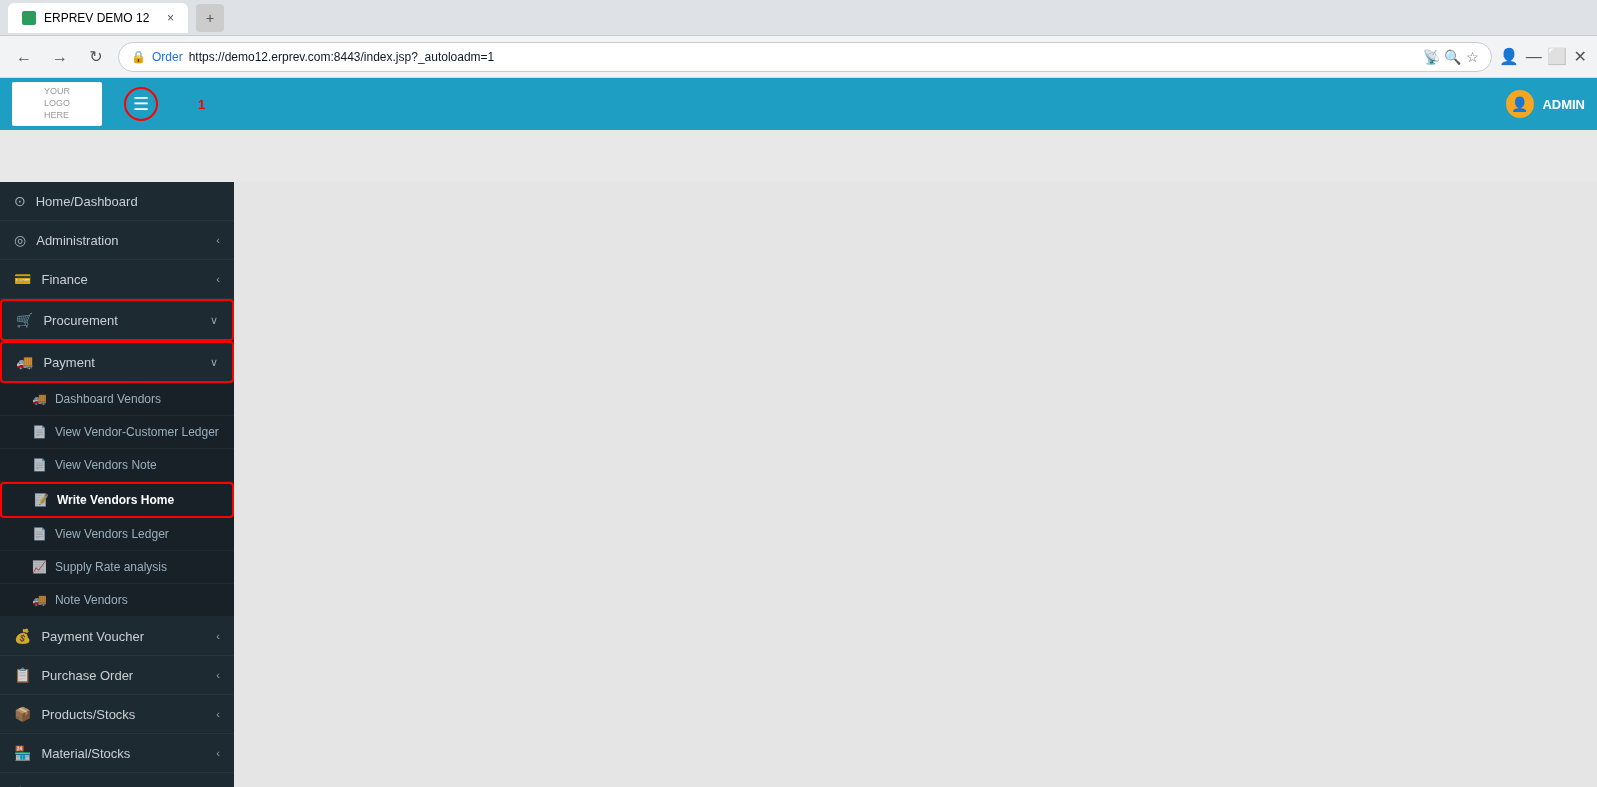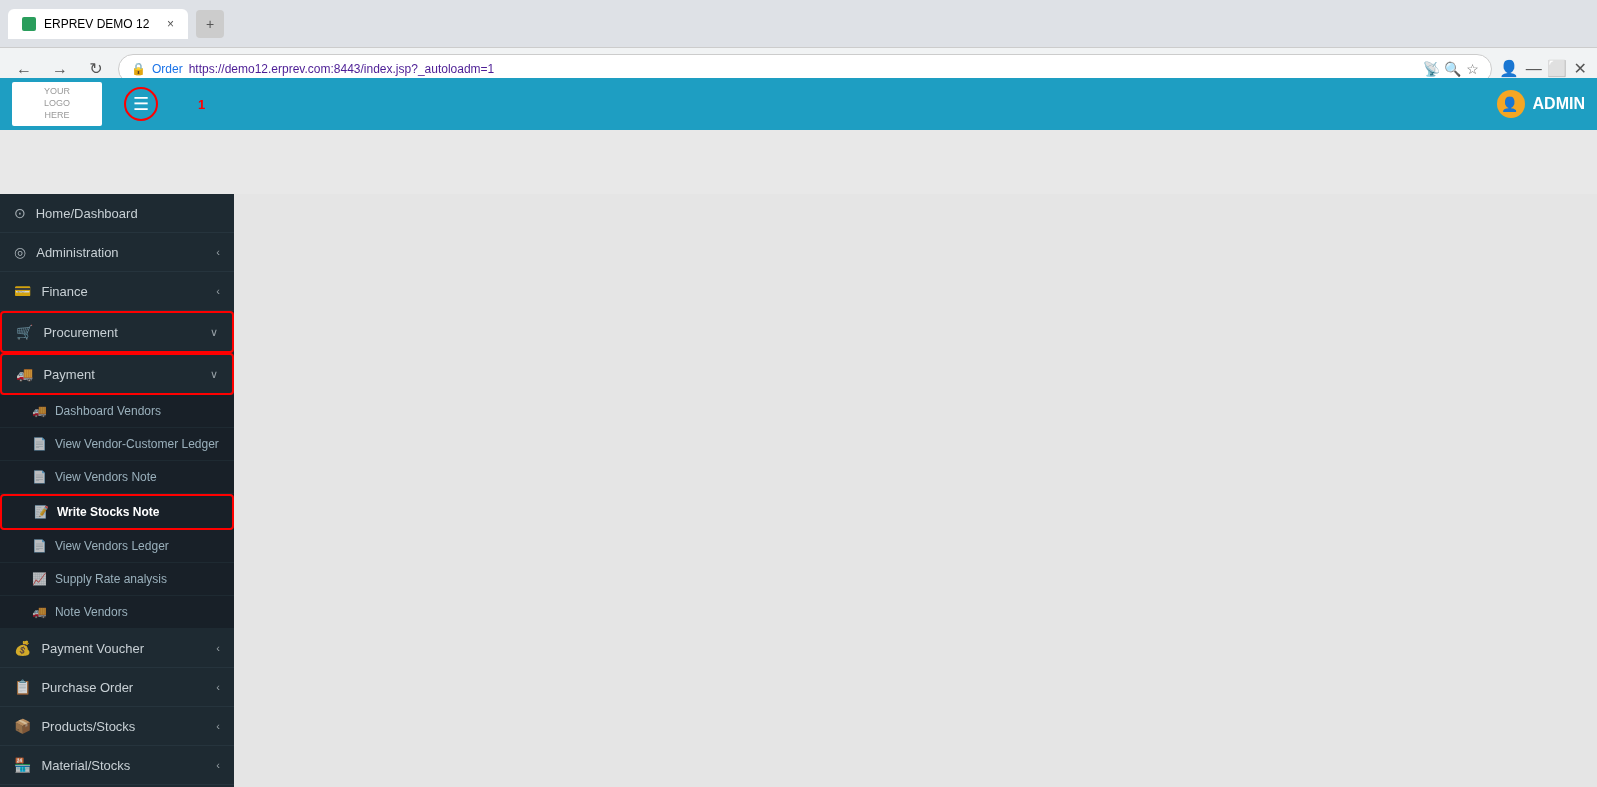--- a/index.html
+++ b/index.html
@@ -1,21 +1,21 @@
 <!DOCTYPE html>
 <html><head>
   <meta charset="utf-8">
   <style>
     * { margin: 0; padding: 0; box-sizing: border-box; }
     body { font-family: Arial, sans-serif; font-size: 13px; background: #e8e8e8; display: flex; flex-direction: column; height: 100vh; overflow: hidden; }
 
     
     .browser-titlebar {
       background: #dee1e6;
-      height: 48px;
+      height: 36px;
       display: flex;
       align-items: center;
       padding: 0 8px;
       gap: 8px;
       border-bottom: 1px solid #ccc;
     }
     .browser-tab {
       background: #fff;
       border-radius: 6px 6px 0 0;
       padding: 6px 14px;
@@ -66,21 +66,21 @@
       border: 1px solid #ccc;
       border-radius: 20px;
       height: 30px;
       display: flex;
       align-items: center;
       padding: 0 12px;
       gap: 6px;
       font-size: 12px;
     }
     .secure-icon { color: #1a73e8; font-size: 12px; }
-    .address-url { color: #4c1d95; font-size: 12px; flex: 1; }
+    .address-url { color: #0f172a; font-size: 12px; flex: 1; }
     .addr-icons { display: flex; gap: 4px; align-items: center; color: #666; font-size: 14px; }
     .browser-ext-icons { display: flex; gap: 6px; align-items: center; color: #555; font-size: 16px; }
 
     
     .top-header {
       background: #1e9ec2;
       height: 52px;
       display: flex;
       align-items: center;
       padding: 0 12px;
@@ -112,21 +112,21 @@
       display: flex; align-items: center; gap: 8px;
       color: #fff;
     }
     .user-avatar {
       width: 28px; height: 28px;
       background: #f5a623;
       border-radius: 50%;
       display: flex; align-items: center; justify-content: center;
       font-size: 14px;
     }
-    .user-name { color: #fff; font-size: 16px; font-weight: bold; }
+    .user-name { color: #fff; font-size: 13px; font-weight: bold; }
 
     
     .sidebar {
       width: 234px;
       background: #1e2a32;
       color: #ccc;
       overflow-y: auto;
       flex-shrink: 0;
       margin-top: 52px;
       height: calc(100vh - 78px - 52px);
@@ -224,21 +224,21 @@
     <span>—</span>
     <span>⬜</span>
     <span>✕</span>
   </div>
 </div>
 
 <div style="display:flex; flex:1; position:relative; overflow:hidden;">
 
   <div class="top-header">
     <div class="logo-box">
-      <span style="display:flex;flex-direction:column;align-items:center;">
+      <span style="display:flex;flex-direction:column;align-items:flex-start;">
         <span>YOUR</span>
         <span>LOGO</span>
         <span>HERE</span>
       </span>
     </div>
 
     <div style="display:flex;align-items:center;margin-left:10px;">
       <div class="hamburger-btn">
         <span>☰</span>
       </div>
@@ -297,21 +297,21 @@
         <span>View Vendor-Customer Ledger</span>
       </div>
       <div class="submenu-item">
         <span class="sub-icon">📄</span>
         <span>View Vendors Note</span>
       </div>
 
       <div style="position:relative;">
         <div class="submenu-item write-note" style="border: 2px solid red; border-radius: 4px;">
           <span class="sub-icon">📝</span>
-          <span>Write Stocks Note</span>
+          <span>Write Vendors Home</span>
         </div>
 
       </div>
 
       <div class="submenu-item">
         <span class="sub-icon">📄</span>
         <span>View Vendors Ledger</span>
       </div>
       <div class="submenu-item">
         <span class="sub-icon">📈</span>

